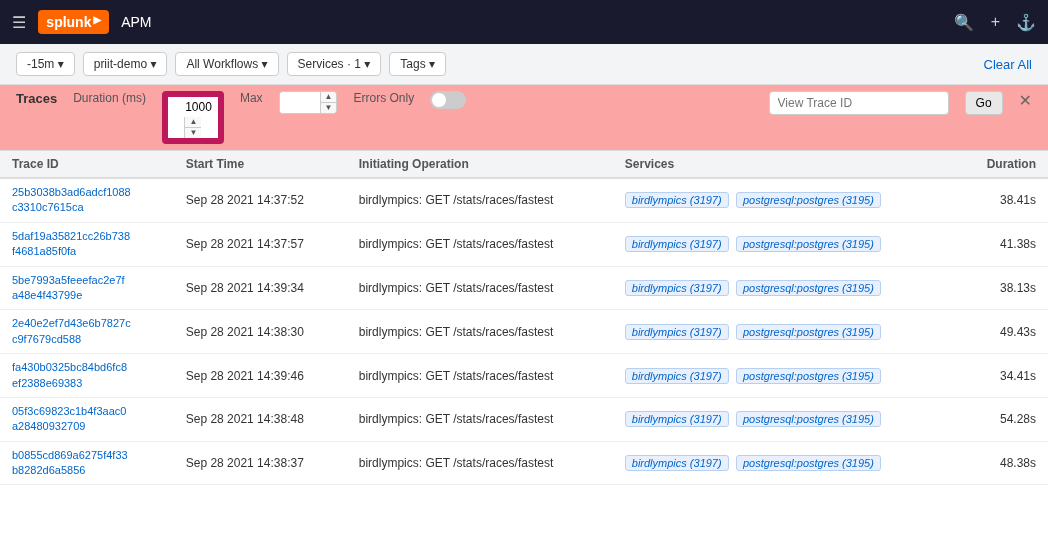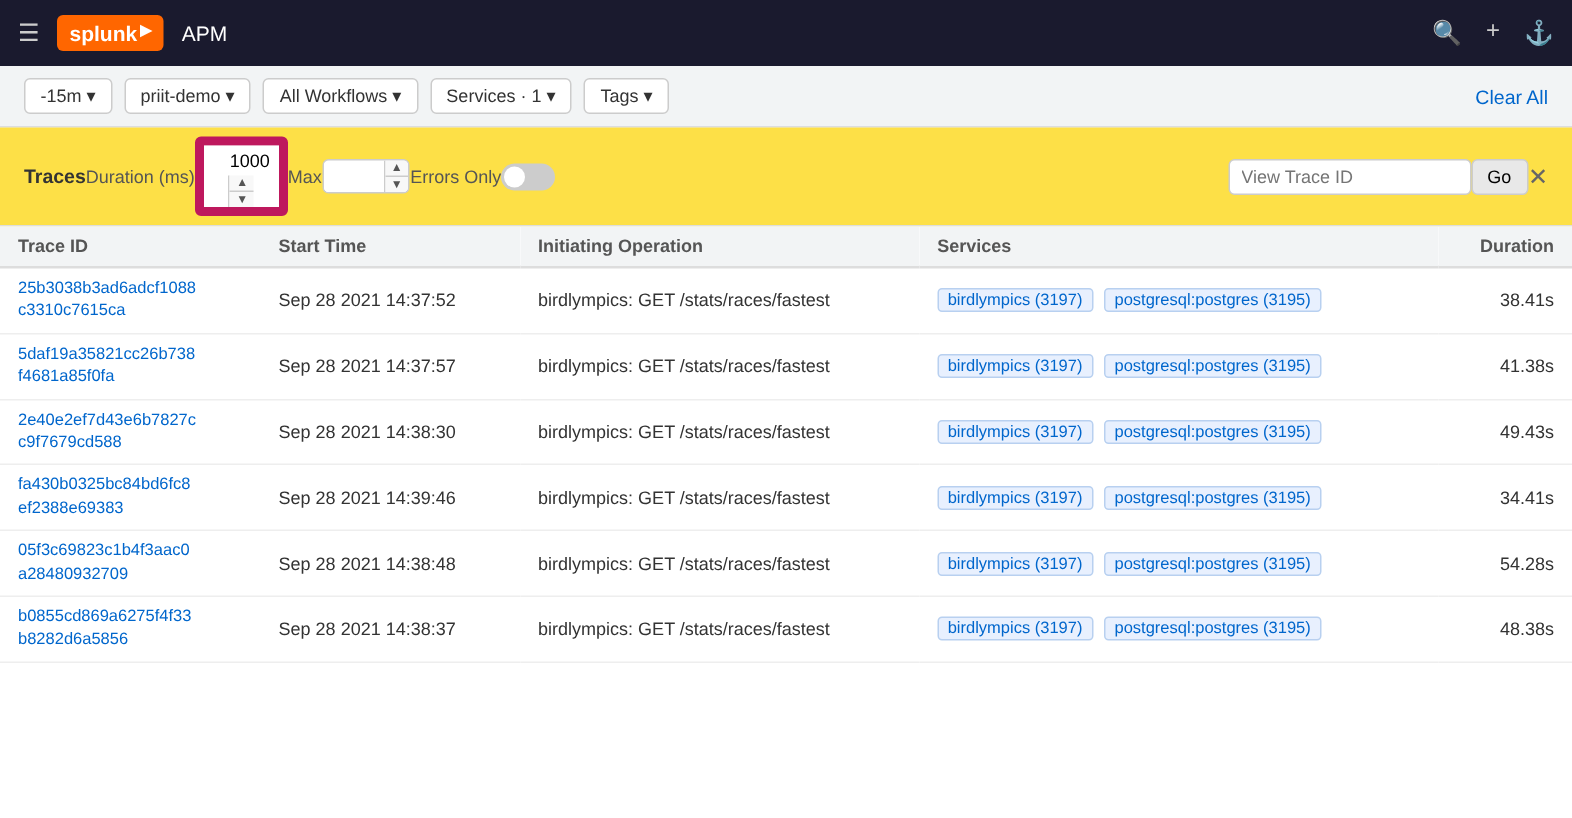--- a/index.html
+++ b/index.html
@@ -27,21 +27,21 @@
       display: flex; align-items: flex-start; gap: 4px; background: white; border: 1px solid #ccc; border-radius: 4px;
       padding: 4px 10px; font-size: 12px; cursor: pointer; color: #333;
     }
     .filter-spacer { flex: 1; }
     .clear-all-btn {
       background: none; border: none; color: #0066cc; cursor: pointer; font-size: 13px;
     }
 
     
     .traces-toolbar {
-      display: flex; align-items: center; background: #fde047; padding: 6px 16px; border-bottom: 1px solid #ddd;
+      display: flex; align-items: flex-start; background: #fca5a5; padding: 6px 16px; gap: 16px; border-bottom: 1px solid #ddd;
     }
     .traces-label { font-weight: 600; font-size: 13px; color: #333; }
     .duration-label { font-size: 12px; color: #555; }
     .duration-input {
       display: flex; align-items: center; border: 6px solid #be185d; border-radius: 4px; background: white; overflow: hidden; flex-direction: column;
     }
     .duration-input input { border: none; outline: none; width: 50px; padding: 3px 6px; font-size: 12px; text-align: right; }
     .duration-spinners { display: flex; flex-direction: column; border-left: 1px solid #ccc; }
     .spin-btn { background: #f8f8f8; border: none; cursor: pointer; font-size: 8px; padding: 1px 4px; color: #555; line-height: 1; }
     .spin-btn:first-child { border-bottom: 1px solid #ccc; }
@@ -52,41 +52,41 @@
     .max-input input { border: none; outline: none; width: 40px; padding: 3px 6px; font-size: 12px; text-align: right; }
     .errors-label { font-size: 12px; color: #555; }
     .toggle {
       width: 36px; height: 18px; background: #ccc; border-radius: 9px; position: relative; cursor: pointer;
     }
     .toggle-knob {
       width: 14px; height: 14px; background: white; border-radius: 50%; position: absolute; top: 2px; left: 2px; transition: left 0.2s;
     }
     .toolbar-spacer { flex: 1; }
     .view-trace-input {
-      border: 1px solid #ccc; border-radius: 4px; padding: 4px 8px; font-size: 12px; width: 162px; outline: none;
+      border: 1px solid #ccc; border-radius: 4px; padding: 4px 8px; font-size: 12px; width: 180px; outline: none;
     }
     .go-btn {
       background: #e8e8e8; border: 1px solid #ccc; border-radius: 4px; padding: 4px 10px; font-size: 12px; cursor: pointer;
     }
     .close-btn { background: none; border: none; cursor: pointer; color: #666; font-size: 16px; }
 
     
     .table-container { background: white; overflow-y: auto; height: calc(545px - 44px - 44px - 44px); }
     table { width: 100%; border-collapse: collapse; }
     thead th {
       background: #f2f4f5; padding: 6px 12px; text-align: left; font-size: 12px; font-weight: 600; color: #555;
       border-bottom: 2px solid #ddd; position: sticky; top: 0; margin-top: 24px;
     }
     thead th.right { text-align: right; }
     tbody tr { border-bottom: 1px solid #eee; }
     tbody td { padding: 6px 12px; font-size: 12px; color: #333; vertical-align: middle; }
     .trace-id { color: #0066cc; cursor: pointer; font-size: 11px; line-height: 1.4; }
     .service-badge {
       display: inline-block; background: #e8f0fe; border: 1px solid #b8d0f0; border-radius: 3px;
-      padding: 1px 6px; font-size: 11px; color: #0066cc; margin-right: 4px;
+      padding: 1px 6px; font-size: 11px; color: #0066cc; margin-right: 4px; font-style: italic;
     }
     .duration-val { text-align: right; font-size: 12px; }
   </style>
 </head>
 <body>
 
 <div class="top-nav">
   <span class="hamburger">☰</span>
   <div class="splunk-logo">
     <span>splunk</span>
@@ -180,20 +180,32 @@
     <td>Sep 28 2021 14:37:57</td>
     <td>birdlympics: GET /stats/races/fastest</td>
     <td>
       <span class="service-badge">birdlympics (3197)</span>
       <span class="service-badge">postgresql:postgres (3195)</span>
     </td>
     <td class="duration-val">41.38s</td>
   </tr>
         <tr>
     <td>
+      <div class="trace-id">5be7993a5feeefac2e7f<br>a48e4f43799e</div>
+    </td>
+    <td>Sep 28 2021 14:39:34</td>
+    <td>birdlympics: GET /stats/races/fastest</td>
+    <td>
+      <span class="service-badge">birdlympics (3197)</span>
+      <span class="service-badge">postgresql:postgres (3195)</span>
+    </td>
+    <td class="duration-val">38.13s</td>
+  </tr>
+        <tr>
+    <td>
       <div class="trace-id">2e40e2ef7d43e6b7827c<br>c9f7679cd588</div>
     </td>
     <td>Sep 28 2021 14:38:30</td>
     <td>birdlympics: GET /stats/races/fastest</td>
     <td>
       <span class="service-badge">birdlympics (3197)</span>
       <span class="service-badge">postgresql:postgres (3195)</span>
     </td>
     <td class="duration-val">49.43s</td>
   </tr>

